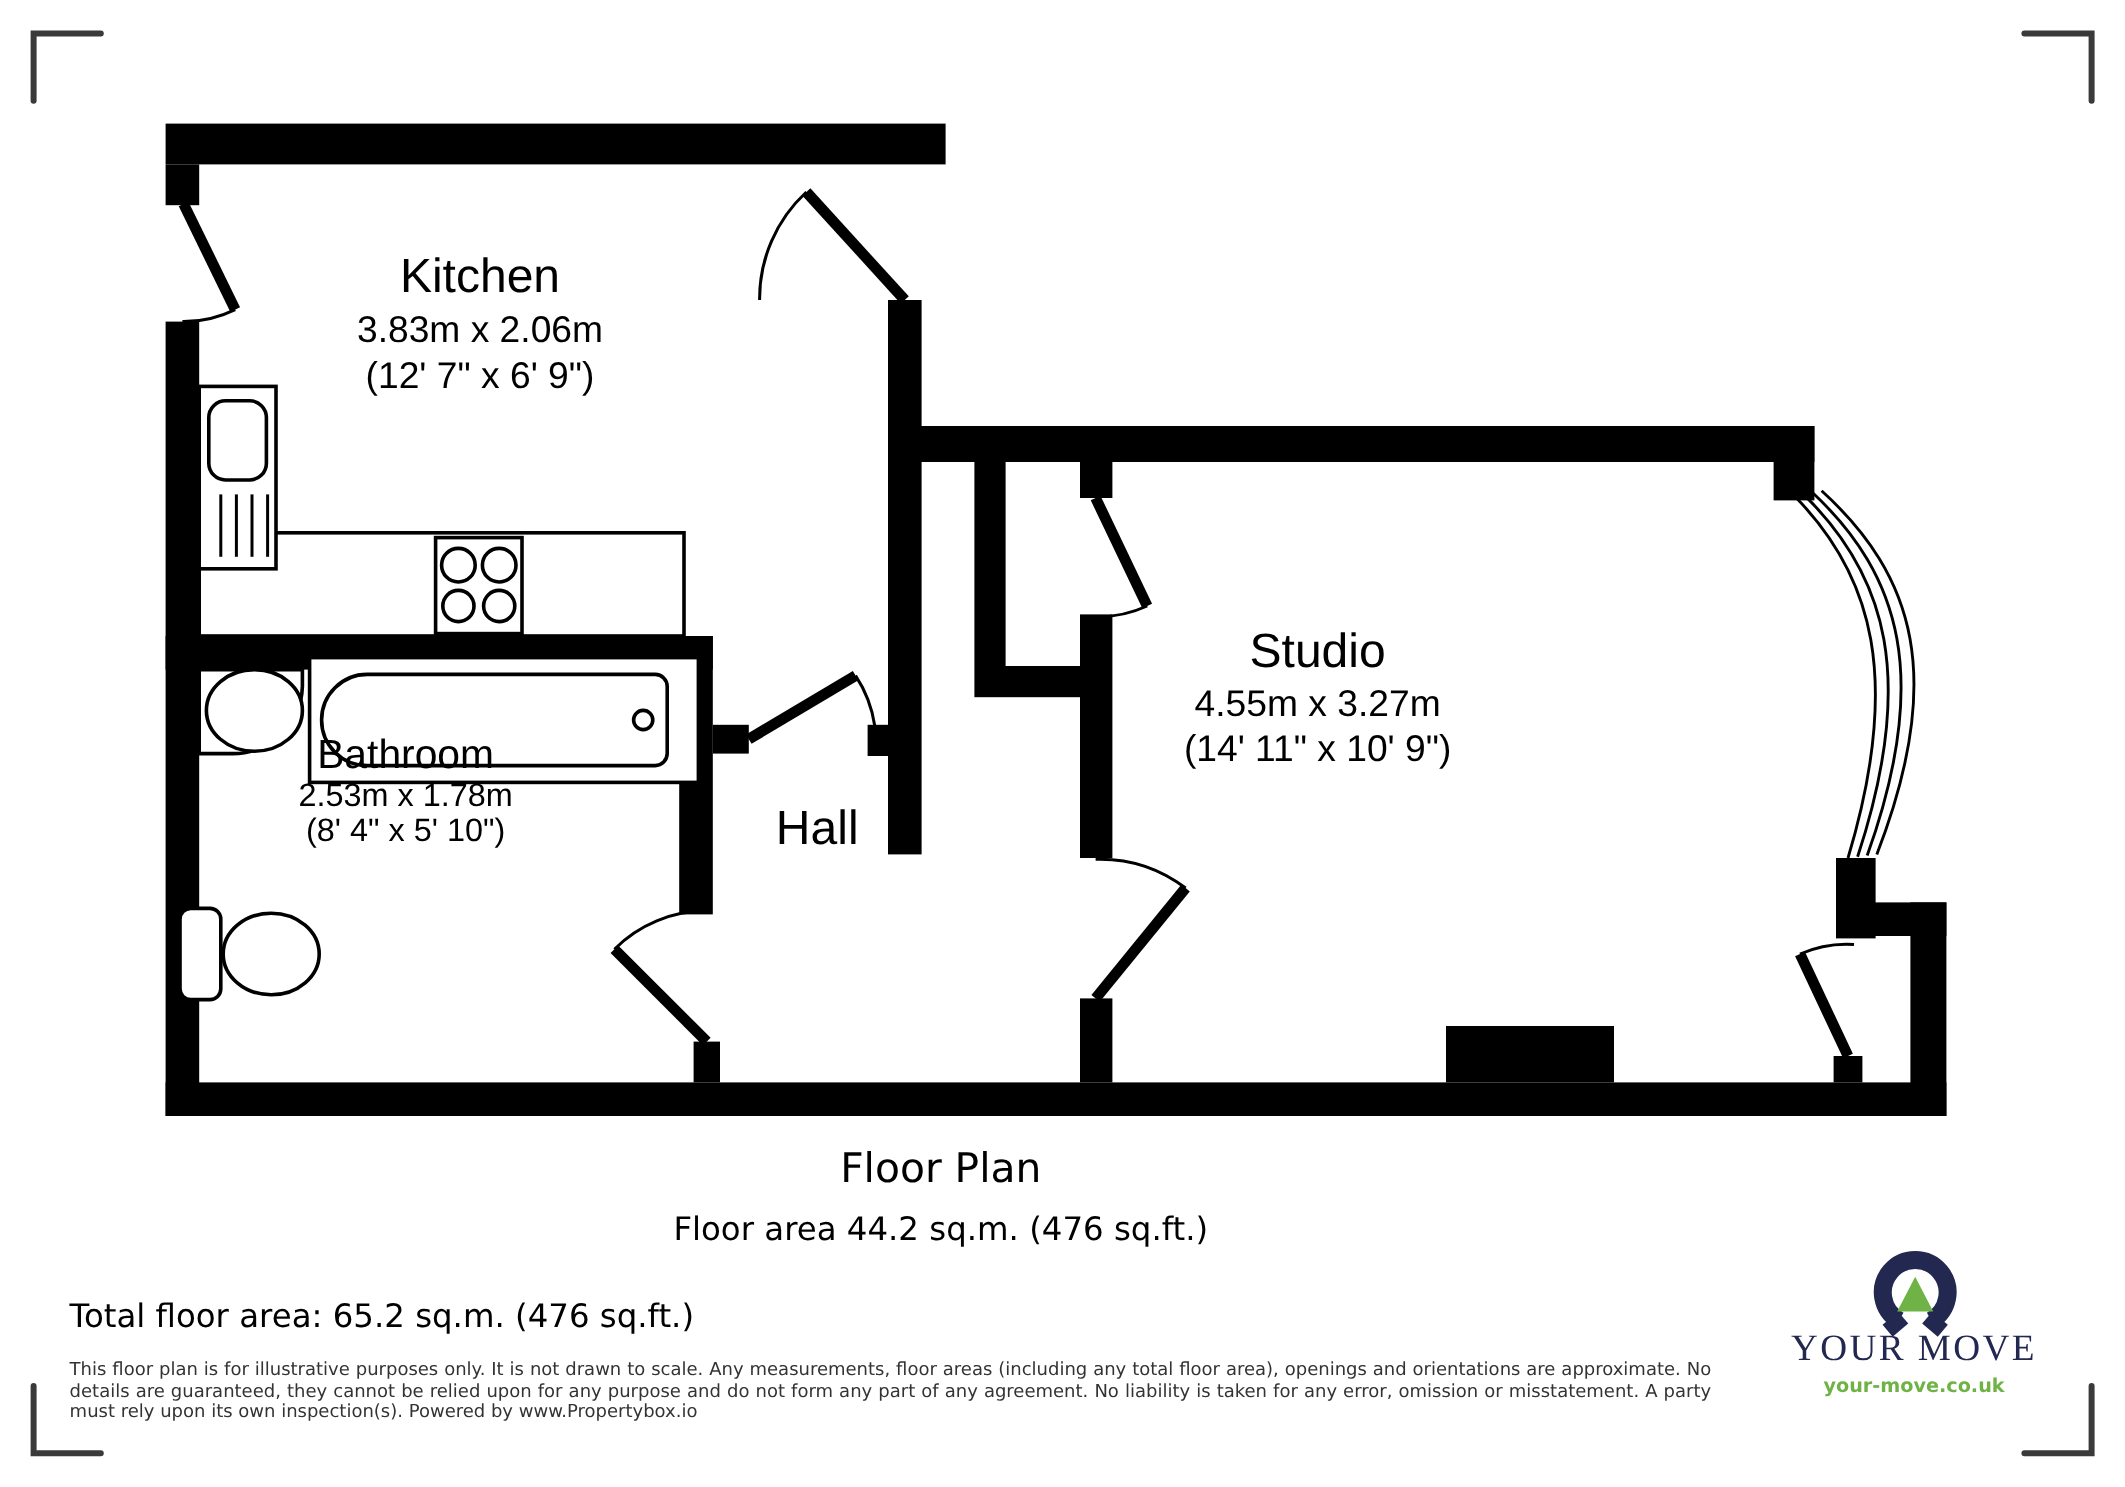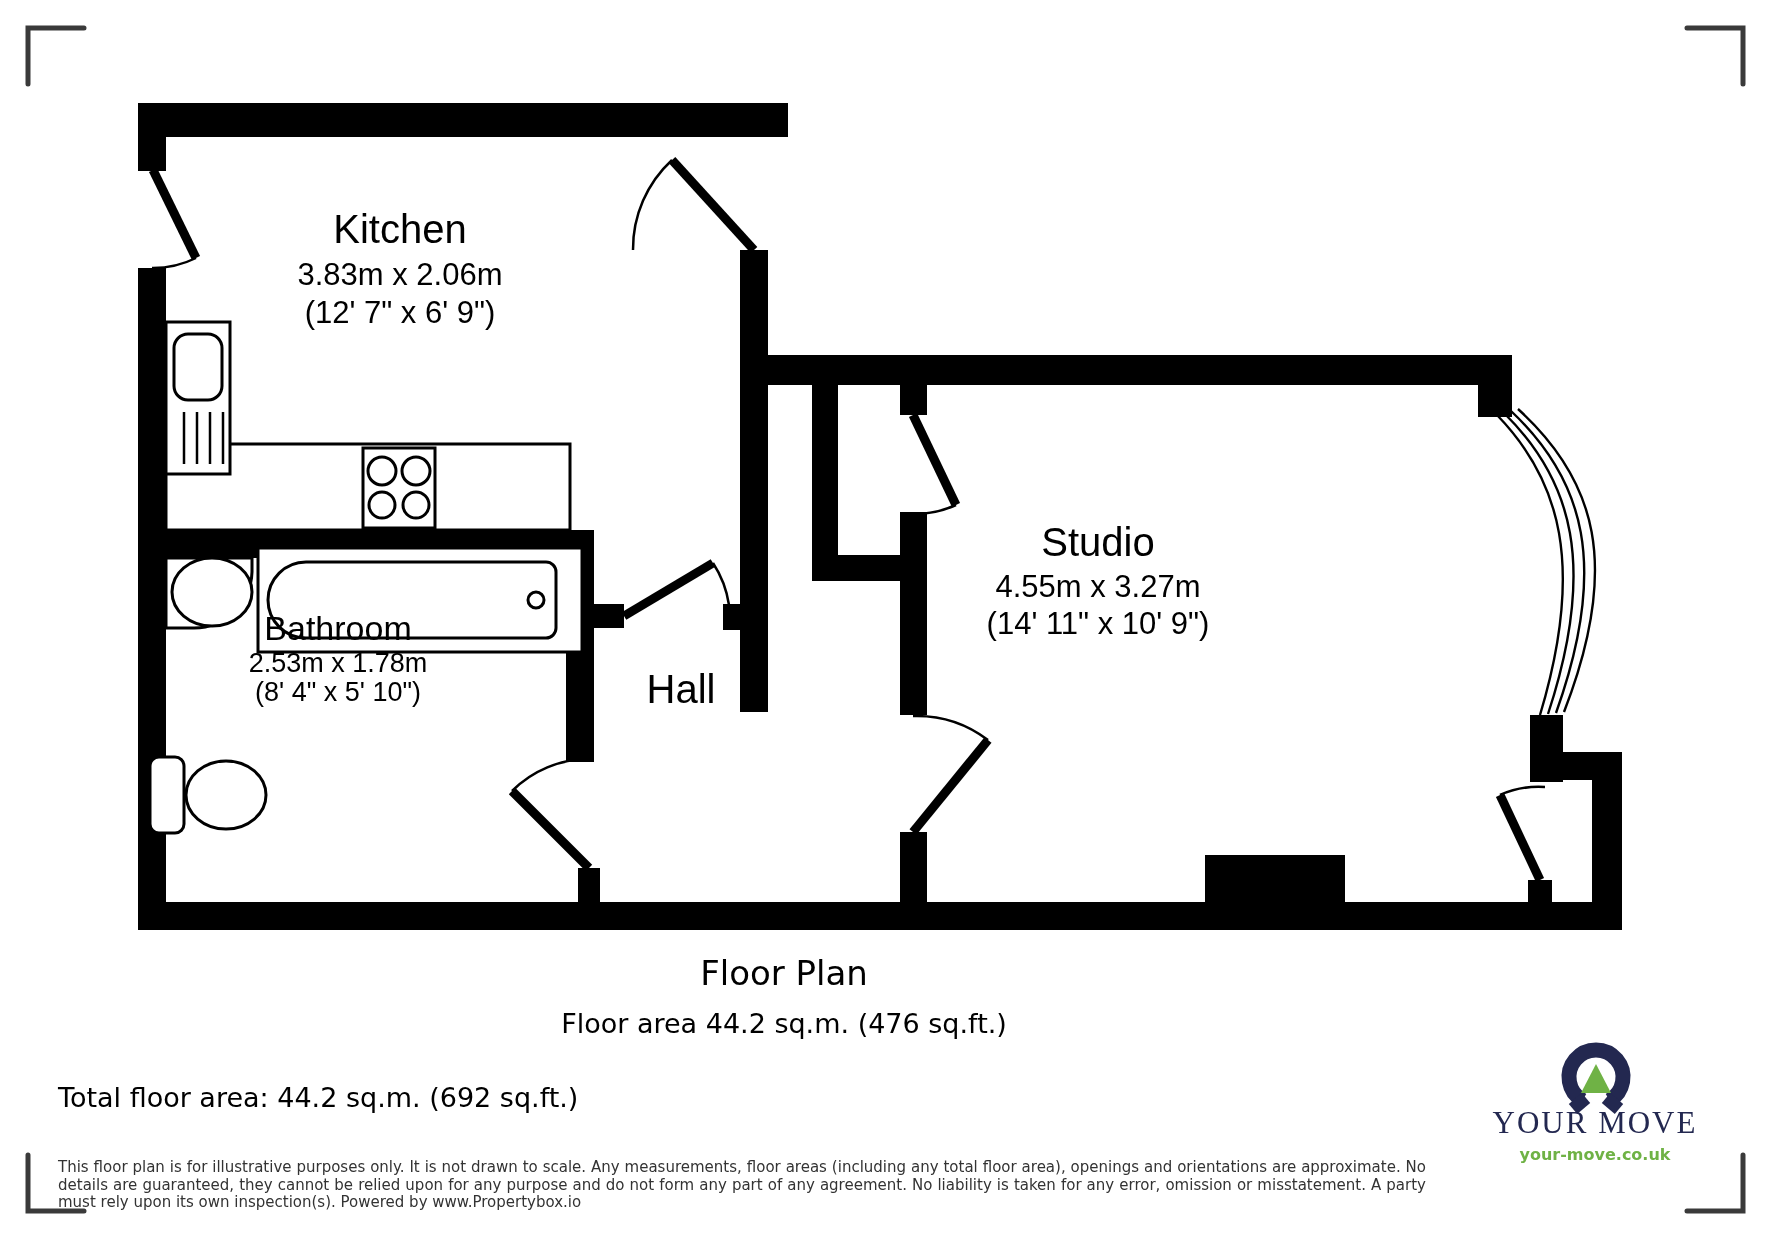--- a/index.html
+++ b/index.html
@@ -22,21 +22,20 @@
     position:absolute;left:58px;top:1082px;
     font-size:27px;color:#000;
     font-family:"DejaVu Sans", sans-serif;
     white-space:nowrap;
   }
   #disclaimer{
     position:absolute;left:58px;top:1133px;width:1368px;
     font-size:15px;line-height:17.6px;color:#333;
     text-align:justify;
     font-family:"DejaVu Sans", sans-serif;
-    margin-top:26px;
   }
   #logo{position:absolute;left:1490px;top:1022px;width:260px;height:150px;}
 </style>
 </head>
 <body>
 
 <svg id="plan-svg" width="1771" height="1239" viewBox="0 0 1771 1239">
 
   <g fill="none" stroke="#3a3a3a" stroke-width="5" stroke-linecap="round">
     <path d="M28,84 L28,28 L84,28"></path>
@@ -185,21 +184,21 @@
     <text class="room-dim" x="1098" y="597">4.55m x 3.27m</text>
     <text class="room-dim" x="1098" y="634">(14' 11" x 10' 9")</text>
   </g>
 
   <g text-anchor="middle">
     <text class="plan-title" x="784" y="985">Floor Plan</text>
     <text class="plan-subtitle" x="784" y="1033">Floor area 44.2 sq.m. (476 sq.ft.)</text>
   </g>
 </svg>
 
-<div id="total-area">Total floor area: 44.2 sq.m. (692 sq.ft.)</div>
+<div id="total-area">Total floor area: 65.2 sq.m. (476 sq.ft.)</div>
 <div id="disclaimer">This floor plan is for illustrative purposes only. It is not drawn to scale. Any measurements, floor areas (including any total floor area), openings and orientations are approximate. No details are guaranteed, they cannot be relied upon for any purpose and do not form any part of any agreement. No liability is taken for any error, omission or misstatement. A party must rely upon its own inspection(s). Powered by www.Propertybox.io</div>
 
 <svg id="logo" viewBox="0 0 260 150">
   <g>
     <path d="M92.5,78.4 A27,27 0 1 1 119.5,78.4" fill="none" stroke="#232850" stroke-width="15"></path>
     <path d="M96,76 L83,87" stroke="#232850" stroke-width="13" fill="none"></path>
     <path d="M116,76 L129,87" stroke="#232850" stroke-width="13" fill="none"></path>
     <polygon points="106,42 91,71 121,71" fill="#6fb245"></polygon>
   </g>
   <text x="105" y="111" text-anchor="middle" style="font-family:'Liberation Serif', serif;font-size:31px;letter-spacing:2px;fill:#232850;">YOUR MOVE</text>

